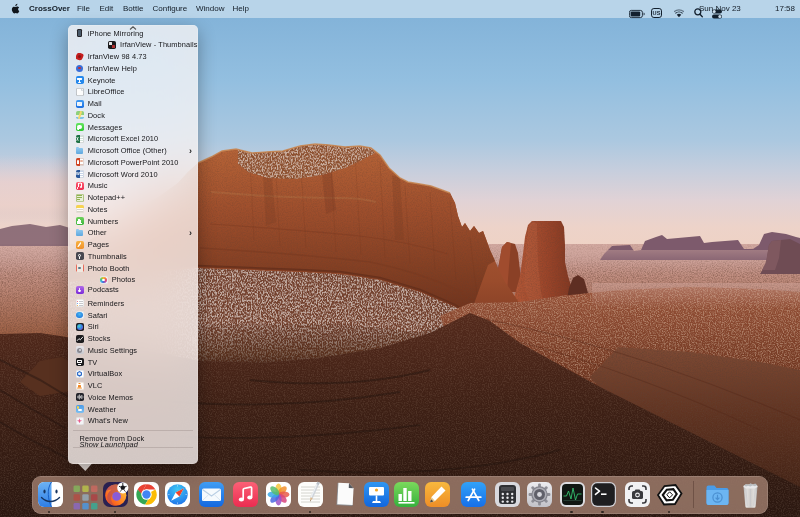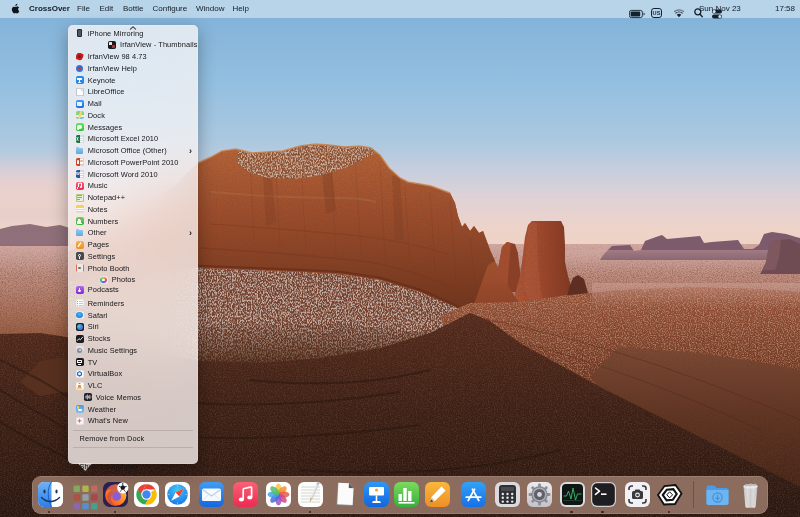--- a/index.html
+++ b/index.html
@@ -368,21 +368,21 @@
           <span style="position:absolute;left:2.2px;top:1.4px;width:3.6px;height:5.2px;background:#fff;clip-path:polygon(78% 0,100% 22%,22% 100%,0 78%);"></span>
           <span style="position:absolute;left:1.6px;bottom:1.2px;width:1.4px;height:1.4px;background:#fff;clip-path:polygon(0 100%,0 0,100% 100%);"></span>
         </span>
         <span class="txt">Pages</span>
       </div>
 <div class="row" style="top:225.47px;">
         <span class="mi" style="background:#47474f;">
           <span style="position:absolute;left:2.4px;top:1.6px;width:3.2px;height:3.2px;border:0.9px solid #fff;border-radius:50%;box-sizing:border-box;"></span>
           <span style="position:absolute;left:3.6px;top:4.4px;width:0.9px;height:2.2px;background:#fff;"></span>
         </span>
-        <span class="txt">Settings</span>
+        <span class="txt">Thumbnails</span>
       </div>
 <div class="row" style="top:237.22px;">
         <span class="mi" style="background:linear-gradient(90deg,#e86a5a 0 18%,#f0e8e0 18% 82%,#e86a5a 82%);">
           <span style="position:absolute;left:2.6px;top:2.6px;width:2.8px;height:2.8px;background:#5a7a8a;border-radius:50%;"></span>
         </span>
         <span class="txt">Photo Booth</span>
       </div>
 <div class="row" style="top:248.97px;padding-left:24px;">
         <span class="mi" style="background:#fff;box-shadow:0 0 0 0.4px #d0d0d0 inset;">
           <span style="position:absolute;left:0.8px;top:0.8px;width:6.4px;height:6.4px;border-radius:50%;background:conic-gradient(#f6b73c,#f08a3c,#e8526a,#c84a9a,#7a5ac8,#3a7ae0,#3aaee0,#48c088,#9cc83c,#f6b73c);"></span>
@@ -451,21 +451,21 @@
         <span class="txt">VirtualBox</span>
       </div>
 <div class="row" style="top:354.73px;">
         <span class="mi" style="background:#fff;box-shadow:0 0 0 0.4px #e0d0c0 inset;">
           <span style="position:absolute;left:2.2px;top:1.2px;width:3.6px;height:4.8px;background:#f08a28;clip-path:polygon(28% 0,72% 0,100% 100%,0 100%);"></span>
           <span style="position:absolute;left:2.8px;top:2.6px;width:2.4px;height:1px;background:#fff;"></span>
           <span style="position:absolute;left:1.4px;bottom:1px;width:5.2px;height:1.2px;background:#f08a28;clip-path:polygon(10% 0,90% 0,100% 100%,0 100%);"></span>
         </span>
         <span class="txt">VLC</span>
       </div>
-<div class="row" style="top:366.48px;padding-left:8px;">
+<div class="row" style="top:366.48px;">
         <span class="mi" style="background:#23232a;">
           <svg width="8" height="8" viewBox="0 0 8 8" style="position:absolute;left:0;top:0;">
             <path d="M1,4 L1.8,4 M2.2,2.5 L2.2,5.5 M3.4,1.5 L3.4,6.5 M4.6,2.8 L4.6,5.2 M5.8,2 L5.8,6 M7,3.5 L7,4.5" stroke="#fff" stroke-width="0.7"></path>
           </svg>
         </span>
         <span class="txt">Voice Memos</span>
       </div>
 <div class="row" style="top:378.23px;">
         <span class="mi" style="background:linear-gradient(180deg,#4a9ae8,#7ec0f0);">
           <span style="position:absolute;left:1.4px;top:1.4px;width:2.6px;height:2.6px;background:#f8d348;border-radius:50%;"></span>
@@ -477,21 +477,21 @@
         <span class="mi" style="background:#f4f4f6;box-shadow:0 0 0 0.4px #d0d0d0 inset;">
           <span style="position:absolute;left:1.4px;top:1.4px;width:5.2px;height:5.2px;background:#e85a8a;clip-path:polygon(50% 0,62% 38%,100% 50%,62% 62%,50% 100%,38% 62%,0 50%,38% 38%);"></span>
         </span>
         <span class="txt">What's New</span>
       </div>
 <div class="sep" style="top:404.5px;"></div>
 <div class="row" style="top:407.93px;">
         <span class="txt" style="margin-left:11.5px;">Remove from Dock</span>
       </div>
 <div class="sep" style="top:422.3px;"></div>
-<div class="row" style="top:436px;">
+<div class="row" style="top:414px;font-style:italic;">
         <span class="txt" style="margin-left:11.5px;">Show Launchpad</span>
       </div>
 </div>
 
 <div id="dock"></div>
 <div id="dsep"></div>
 <svg class="dk" style="left:36.5px;top:480.5px;" width="27" height="27" viewBox="0 0 27 27">
       <defs>
         <linearGradient id="fb" x1="0" y1="0" x2="0" y2="1">
           <stop offset="0" stop-color="#6cb2f4"></stop>

